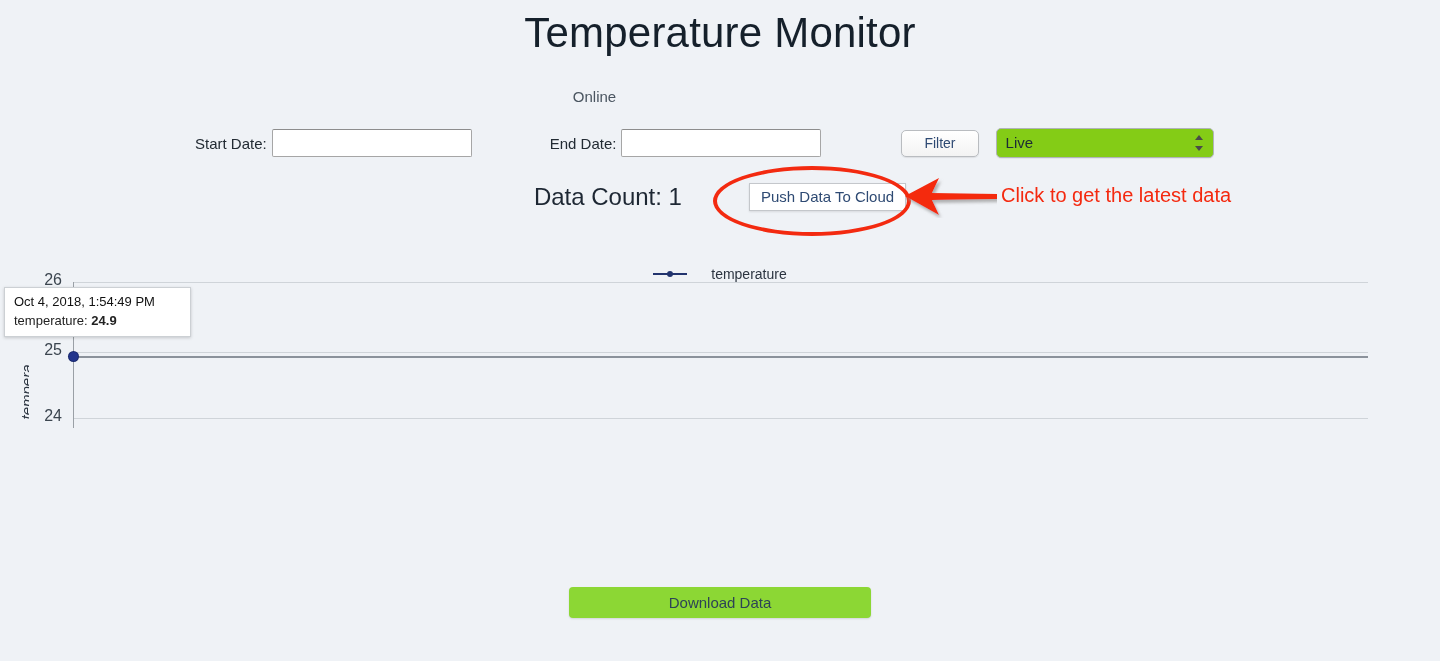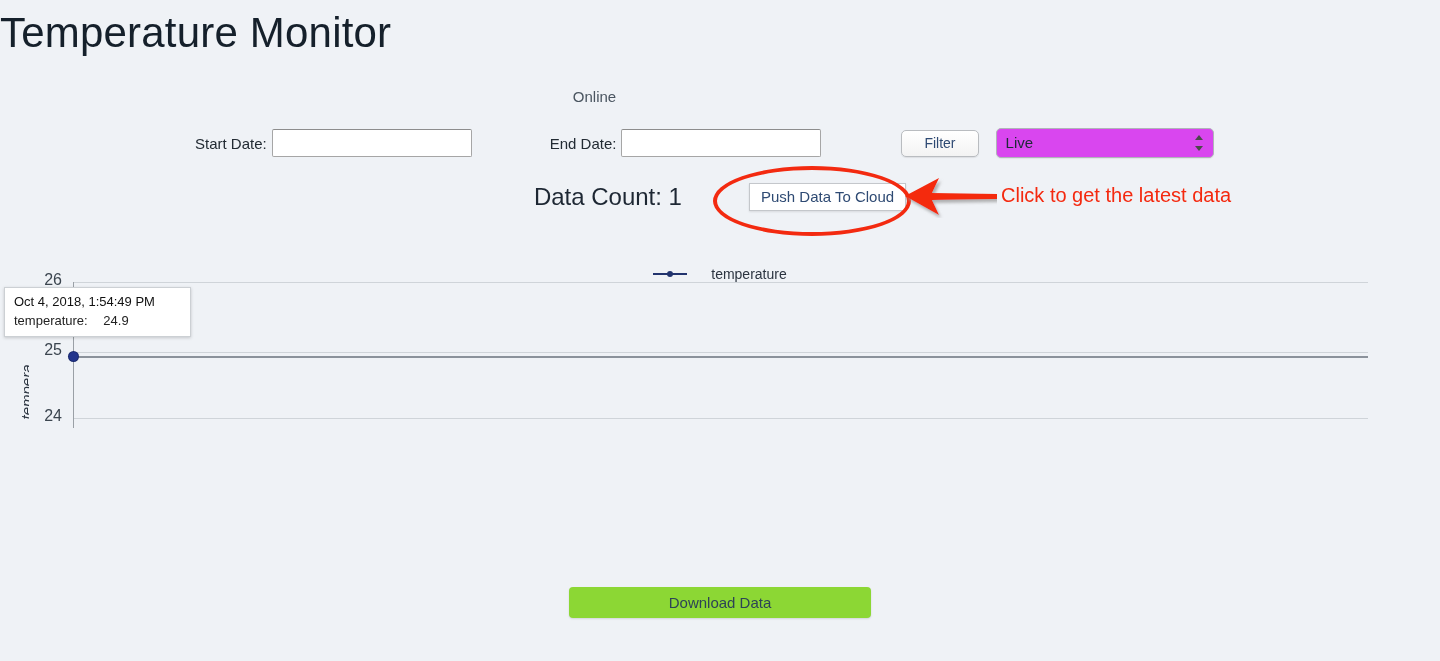--- a/index.html
+++ b/index.html
@@ -15,21 +15,21 @@
     overflow: hidden;
     position: relative;
   }
 
   
   .page-title {
     position: absolute;
     top: 6px;
     left: 0;
     width: 1440px;
-    text-align: left;
+    text-align: center;
     font-size: 42px;
     font-weight: 400;
     letter-spacing: 0.2px;
     color: #15202b;
     line-height: 54px;
   }
   .status-text {
     position: absolute;
     top: 88px;
     left: 0;
@@ -84,21 +84,21 @@
     color: #2e4a73;
     cursor: pointer;
     box-shadow: 0 1px 1px rgba(0,0,0,0.08);
     line-height: 25px;
   }
   .live-select {
     position: relative;
     width: 218px;
     height: 30px;
     box-sizing: border-box;
-    background: #d946ef;
+    background: #84cc16;
     border: 1px solid #b0b4b9;
     border-radius: 5px;
     box-shadow: 0 1px 1px rgba(0,0,0,0.06);
     cursor: pointer;
     padding-left: 20px;
   }
   .live-select .sel-value {
     position: absolute;
     left: 9px;
     top: 0;
@@ -340,21 +340,21 @@
     font-weight: normal;
     color: #111;
     margin-bottom: 4px;
     white-space: nowrap;
   }
   .tt-row {
     font-size: 13px;
     color: #222;
     white-space: nowrap;
   }
-  .tt-row b { font-weight: normal; margin-left: 12px; }
+  .tt-row b { font-weight: bold; }
 
   
   .download-button {
     position: absolute;
     left: 569px;
     top: 587px;
     width: 302px;
     height: 31px;
     box-sizing: border-box;
     background: #8cd734;

